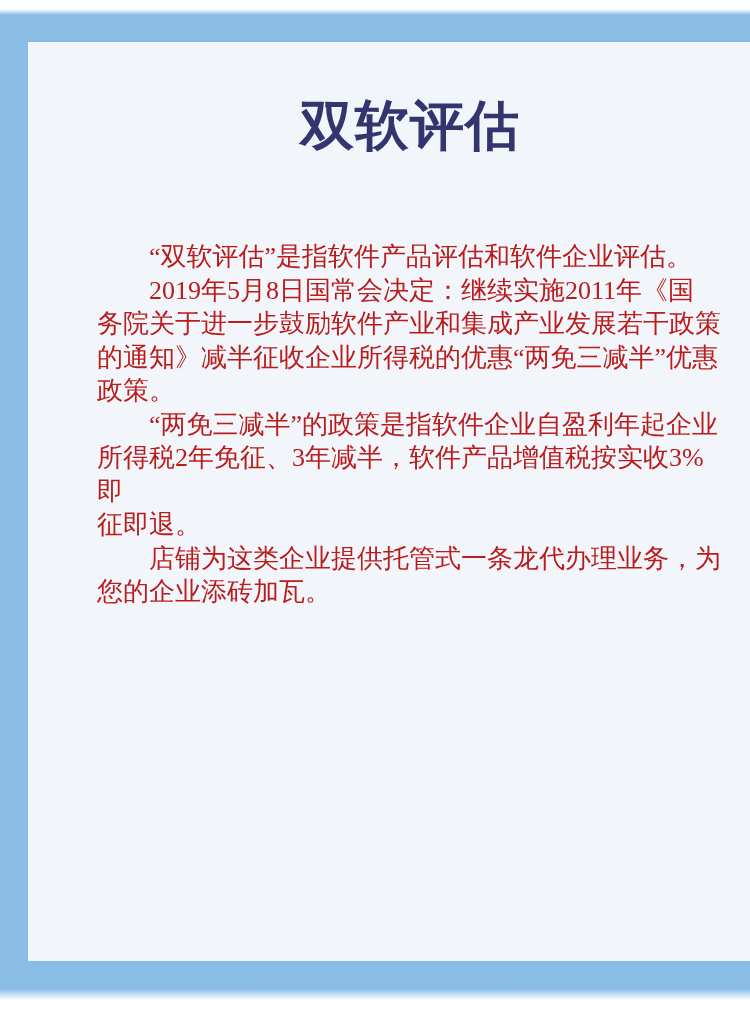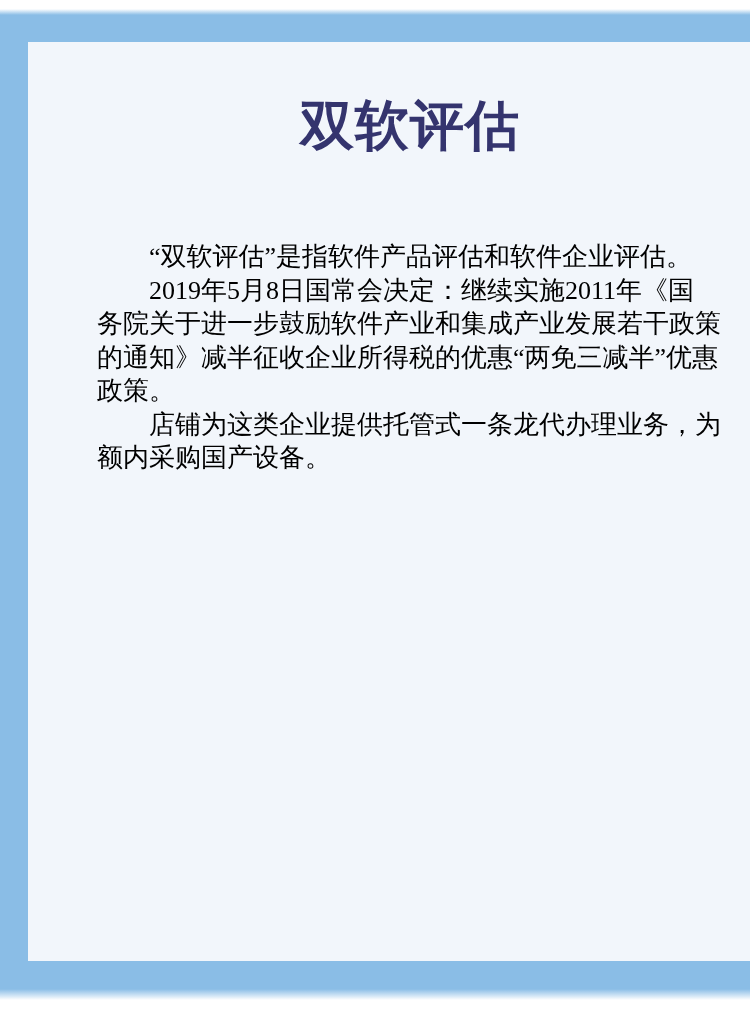--- a/index.html
+++ b/index.html
@@ -46,35 +46,38 @@
   }
   .body {
     margin-top: 84px;
     padding: 0 30px 0 34px;
   }
   .body p {
     margin: 0;
     font-family: "Liberation Serif", "DejaVu Serif", serif;
     font-size: 26px;
     line-height: 33.5px;
-    color: #000000;
+    color: #b91c1c;
     white-space: pre-line;
     text-indent: 2em;
     text-align: left;
   }
 </style>
 </head>
 <body>
 
 <div class="backdrop"></div>
 
 <div class="card">
   <h1 class="title">双软评估</h1>
   <div class="body">
     <p>“双软评估”是指软件产品评估和软件企业评估。</p>
     <p>2019年5月8日国常会决定：继续实施2011年《国
 务院关于进一步鼓励软件产业和集成产业发展若干政策
 的通知》减半征收企业所得税的优惠“两免三减半”优惠
 政策。</p>
+    <p>“两免三减半”的政策是指软件企业自盈利年起企业
+所得税2年免征、3年减半，软件产品增值税按实收3%即
+征即退。</p>
     <p>店铺为这类企业提供托管式一条龙代办理业务，为
-额内采购国产设备。</p>
+您的企业添砖加瓦。</p>
   </div>
 </div>
 
 </body></html>

